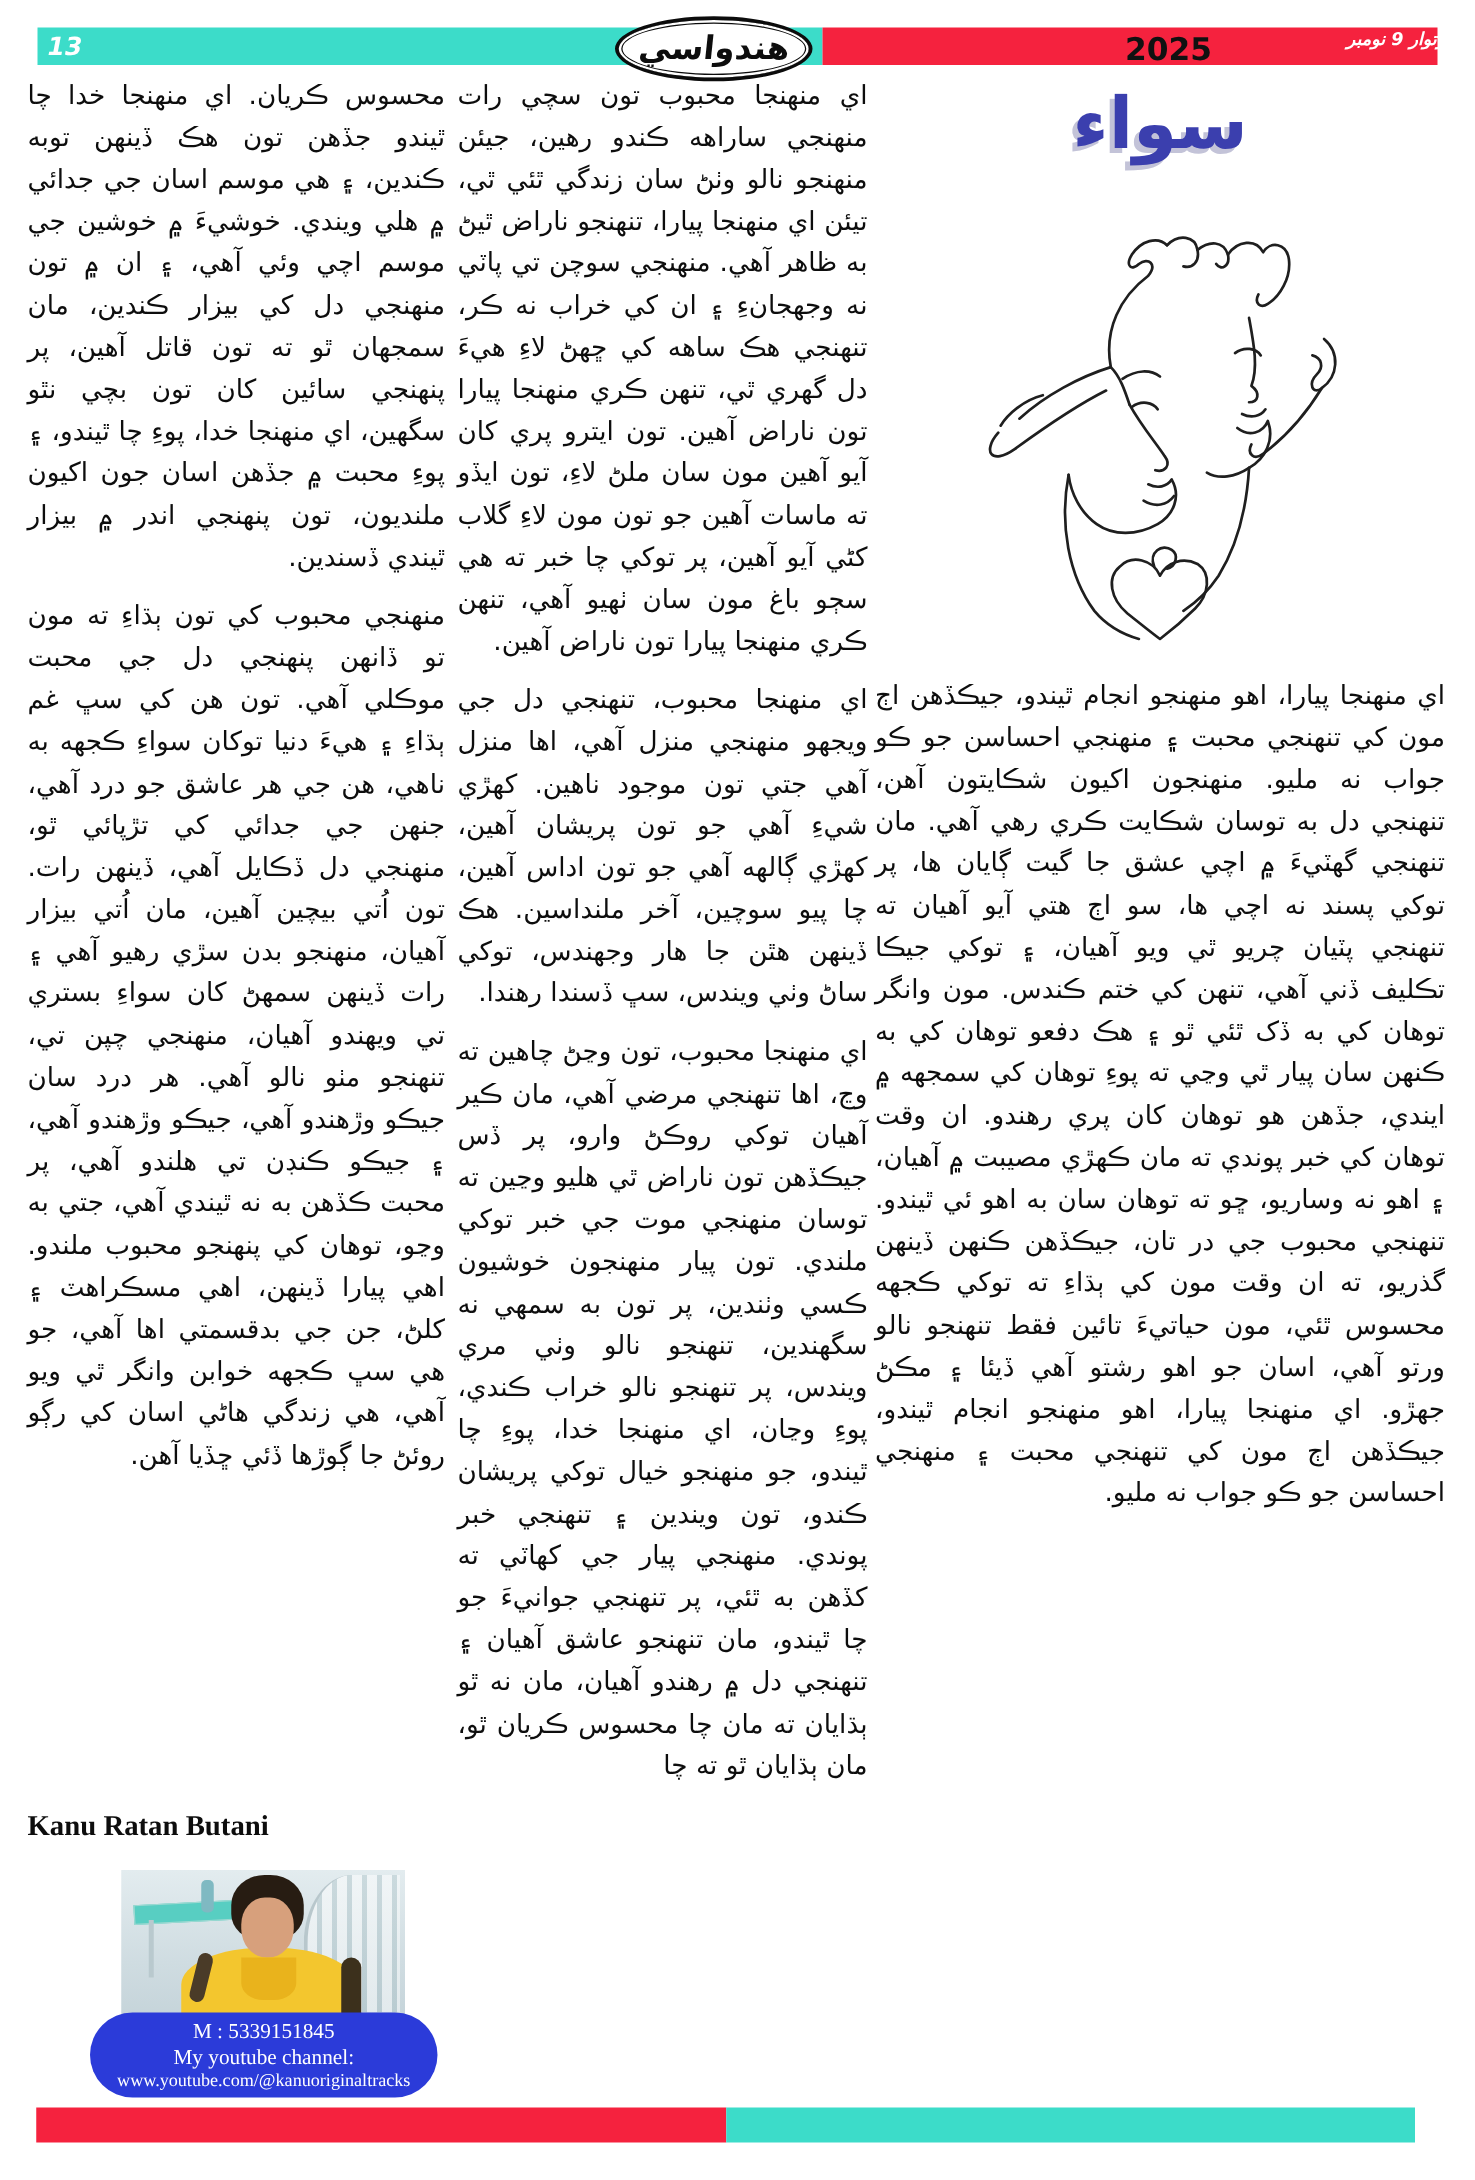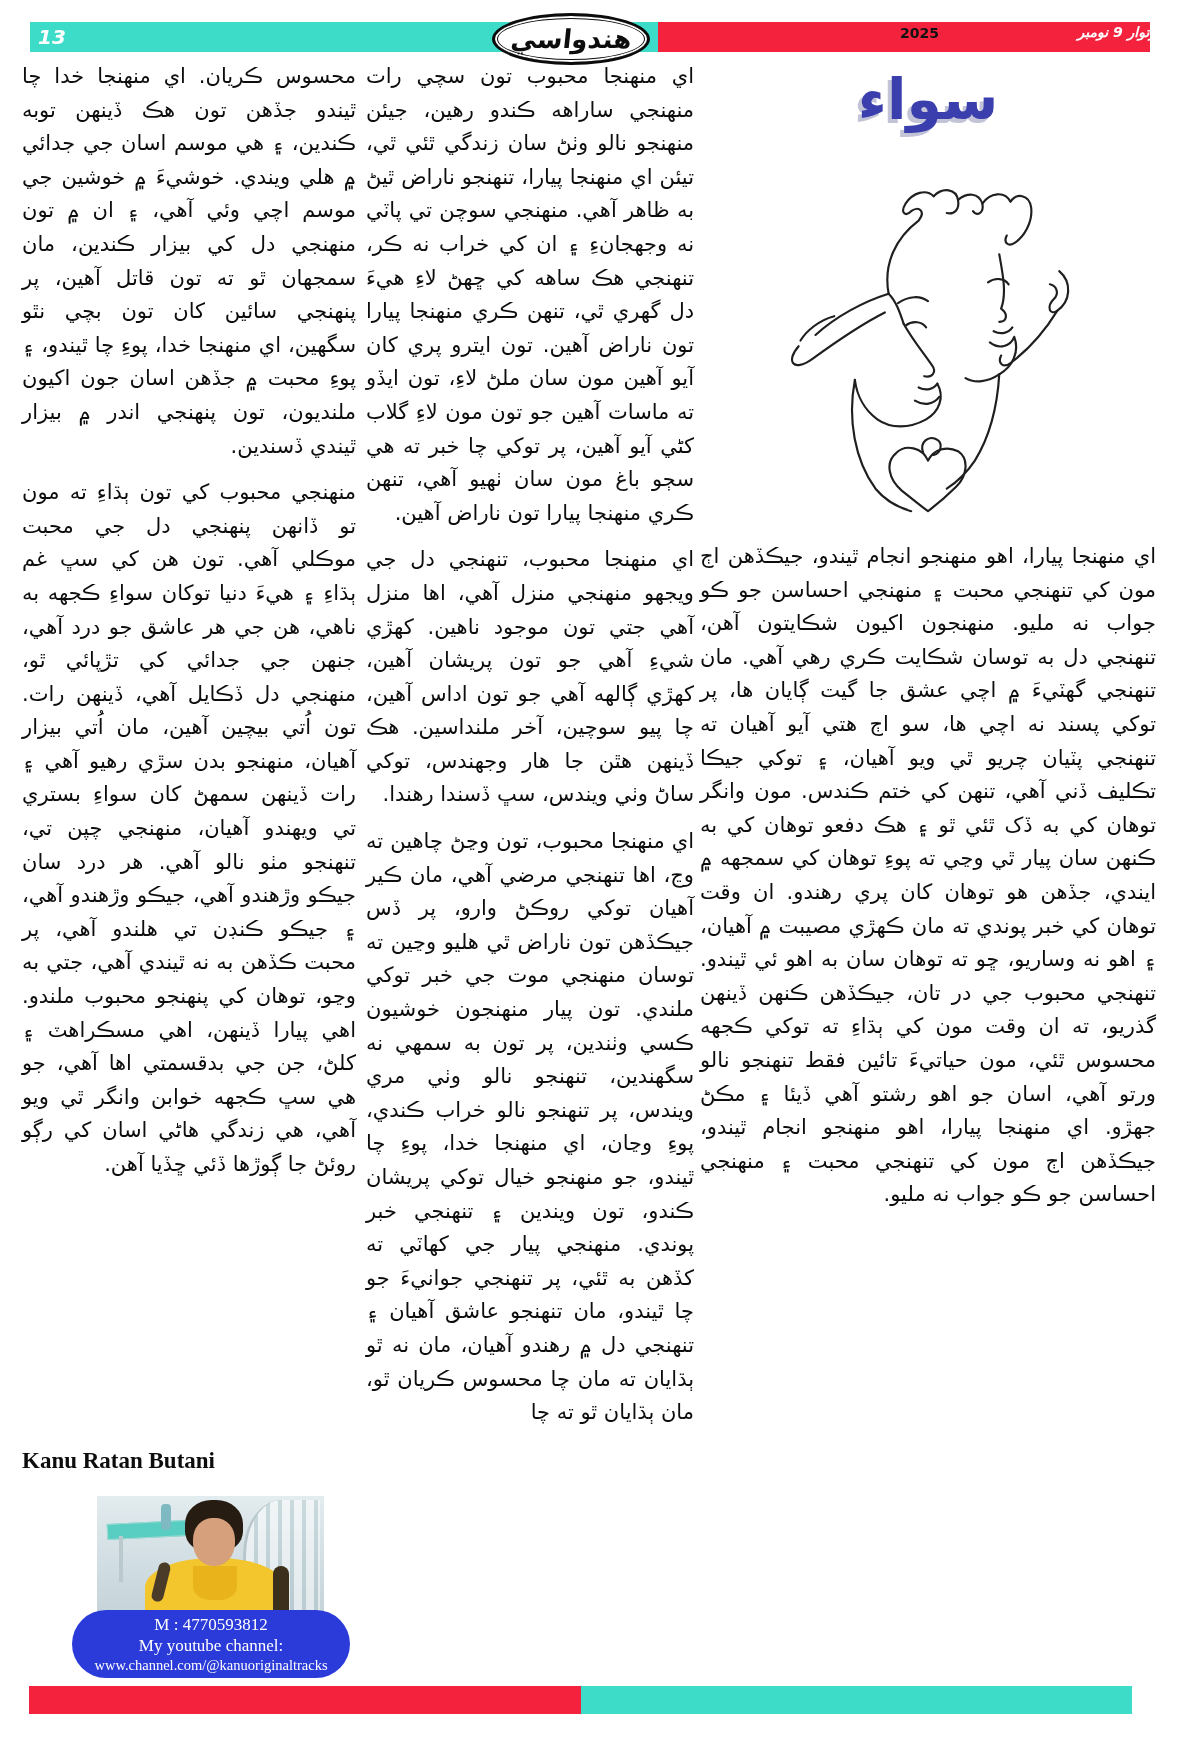--- a/index.html
+++ b/index.html
@@ -12,21 +12,21 @@
   .hdr-teal{position:absolute;left:30px;top:22px;width:628px;height:30px;background:#3cdcc9;}
   .hdr-red{position:absolute;left:658px;top:22px;width:492px;height:30px;background:#f5223e;}
   .page-num{position:absolute;left:38px;top:25px;color:#ffffff;font-size:20px;font-weight:bold;font-style:italic;z-index:3;}
   .logo-oval{
     position:absolute;left:492px;top:13px;width:152px;height:46px;z-index:4;
     background:#ffffff;border:3px solid #0c0c0c;border-radius:50%;
     display:flex;align-items:center;justify-content:center;
     box-shadow:inset 0 0 0 2px #ffffff, inset 0 0 0 3px #0c0c0c;
   }
   .logo-oval span{font-size:26px;font-weight:bold;direction:rtl;transform:skewX(-6deg);}
-  .hdr-year{position:absolute;left:900px;top:25px;color:#111111;font-size:14px;font-weight:bold;z-index:3;text-align:right;}
+  .hdr-year{position:absolute;left:900px;top:25px;color:#111111;font-size:25px;font-weight:bold;z-index:3;text-align:right;}
   .hdr-date{position:absolute;right:40px;top:24px;color:#ffffff;font-size:14px;font-weight:bold;font-style:italic;direction:rtl;z-index:3;}
   
   .col{position:absolute;direction:rtl;text-align:justify;font-size:21px;line-height:33.6px;}
   .col p{margin:0 0 13px 0;}
   .col-left{left:22px;top:60px;width:334px;}
   .col-mid{left:366px;top:60px;width:328px;}
   .col-right{left:700px;top:58px;width:456px;}
   
   .art-title{
     direction:rtl;text-align:center;font-size:57px;font-weight:bold;color:#3b3fae;
@@ -140,21 +140,21 @@
     <div class="fig-bg"></div>
     <div class="hoodie"></div>
     <div class="strap"></div>
     <div class="sleeve-dark"></div>
     <div class="hair"></div>
     <div class="face"></div>
     <div class="hood-fold"></div>
   </div>
 
   <div class="pill">
-    <div class="l1">M : 4770593812</div>
+    <div class="l1">M : 5339151845</div>
     <div class="l2">My youtube channel:</div>
-    <div class="l3">www.channel.com/@kanuoriginaltracks</div>
+    <div class="l3">www.youtube.com/@kanuoriginaltracks</div>
   </div>
 
   <div class="ftr-red"></div>
   <div class="ftr-teal"></div>
 
 </div>
 
 </body></html>

